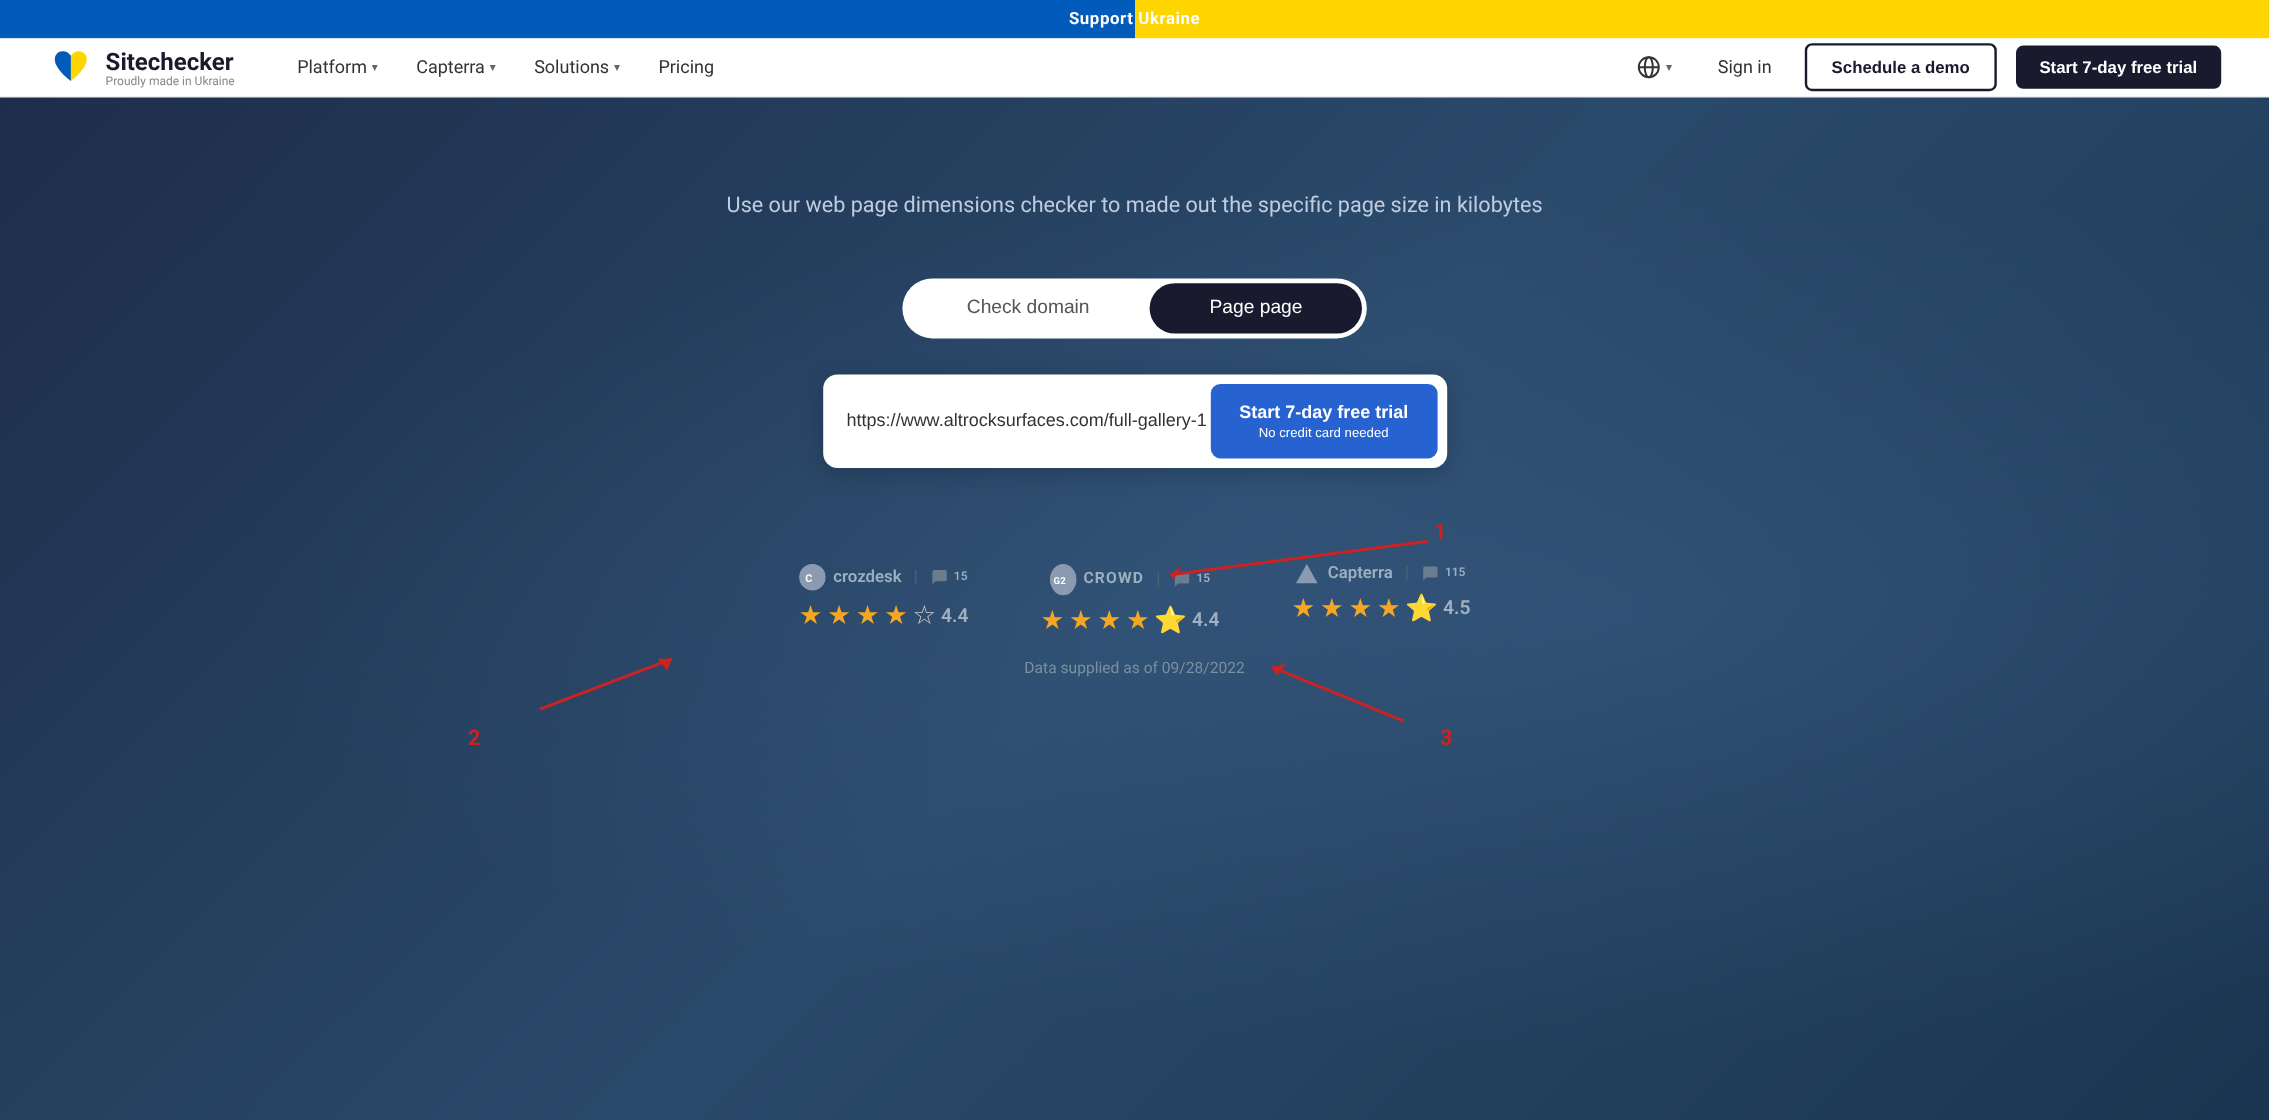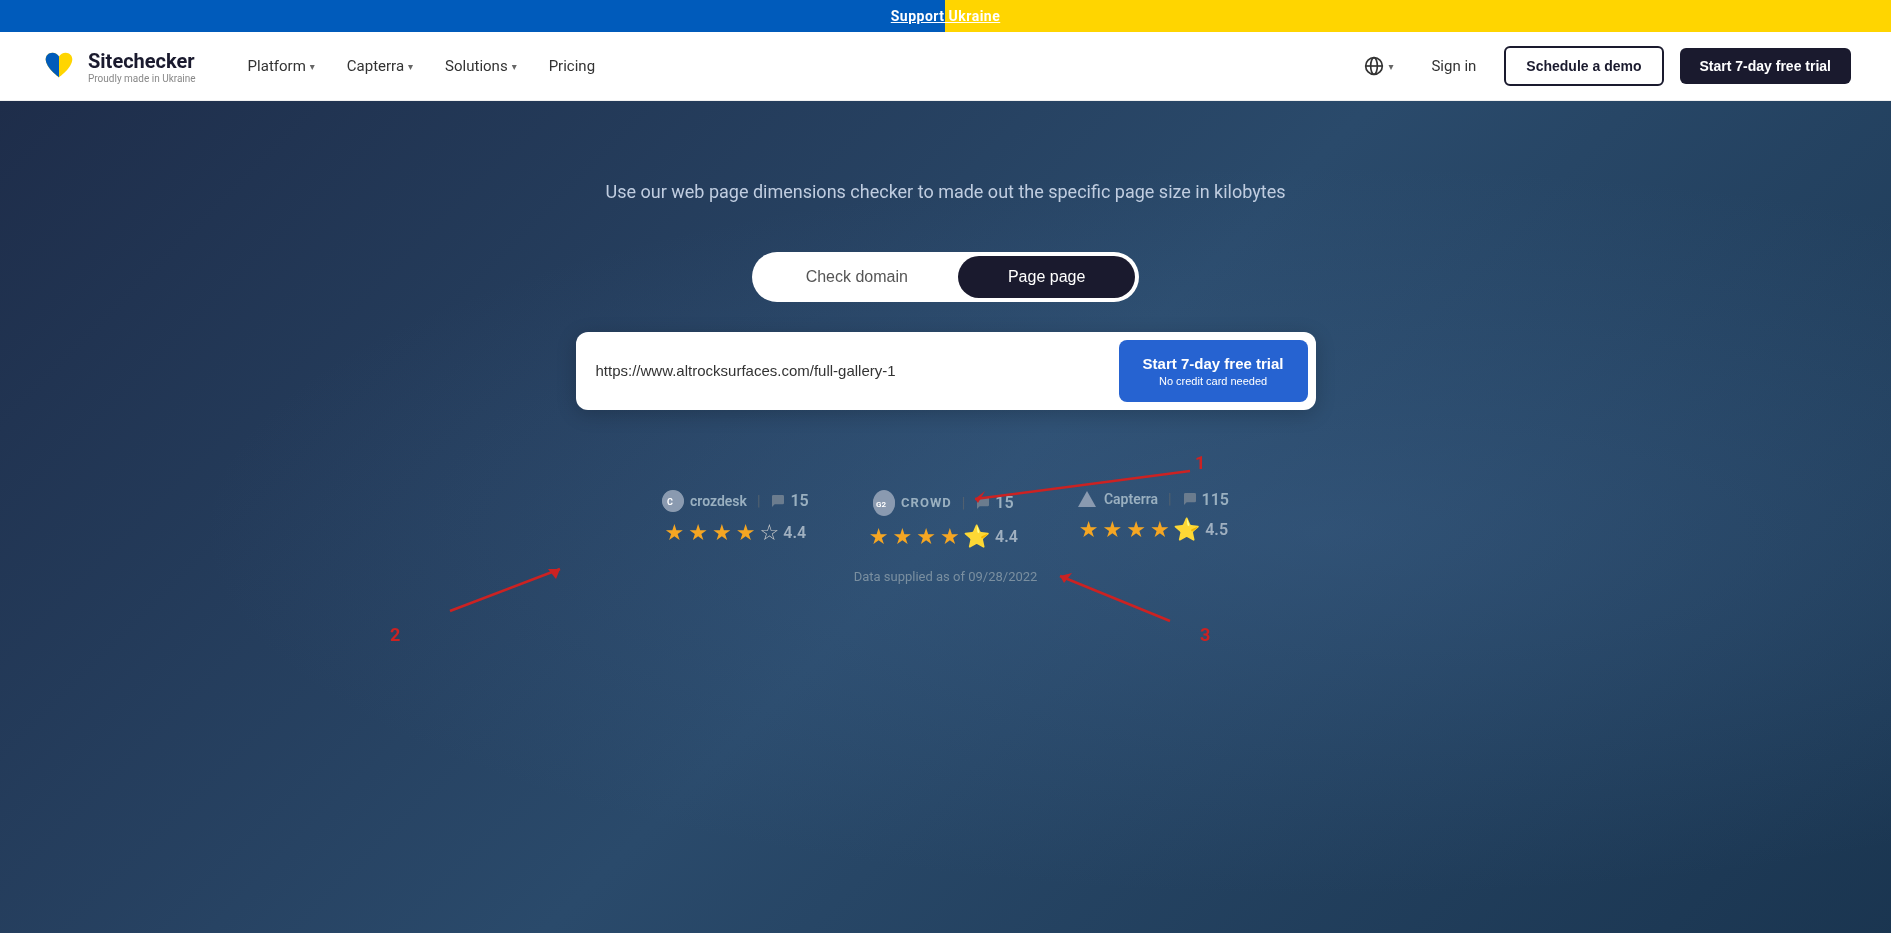--- a/index.html
+++ b/index.html
@@ -12,30 +12,29 @@
       padding: 8px 0;
       font-size: 14px;
       font-weight: 600;
       color: white;
     }
     .ukraine-banner span {
       background: linear-gradient(90deg, white 40%, #FFD500 40%);
       -webkit-background-clip: text;
       -webkit-text-fill-color: transparent;
       background-clip: text;
-      text-decoration: underline;
     }
 
     
     .header {
       background: white;
       display: flex;
       align-items: center;
       padding: 0 40px;
-      height: 69px;
+      height: 49px;
       border-bottom: 1px solid #f0f0f0;
       position: relative;
       z-index: 10;
     }
     .logo-area {
       display: flex;
       align-items: center;
       gap: 10px;
       margin-right: 40px;
       text-decoration: none;
@@ -184,21 +183,21 @@
       color: white;
     }
 
     
     .url-input-container {
       display: flex;
       align-items: center;
       background: white;
       border-radius: 12px;
       padding: 8px 8px 8px 20px;
-      width: 740px;
+      width: 520px;
       box-shadow: 0 4px 20px rgba(0,0,0,0.2);
       position: relative;
       z-index: 2;
     }
     .url-input {
       flex: 1;
       border: none;
       outline: none;
       font-size: 15px;
       color: #333;
@@ -279,21 +278,21 @@
       justify-content: center;
       color: white;
       font-size: 11px;
       font-weight: 700;
     }
     .comment-icon {
       display: flex;
       align-items: center;
       gap: 4px;
       color: #6b7c8e;
-      font-size: 16px;
+      font-size: 10px;
     }
     .data-note {
       color: #7a8fa0;
       font-size: 13px;
       text-align: center;
       margin-top: 20px;
       position: relative;
       z-index: 2;
     }
 

